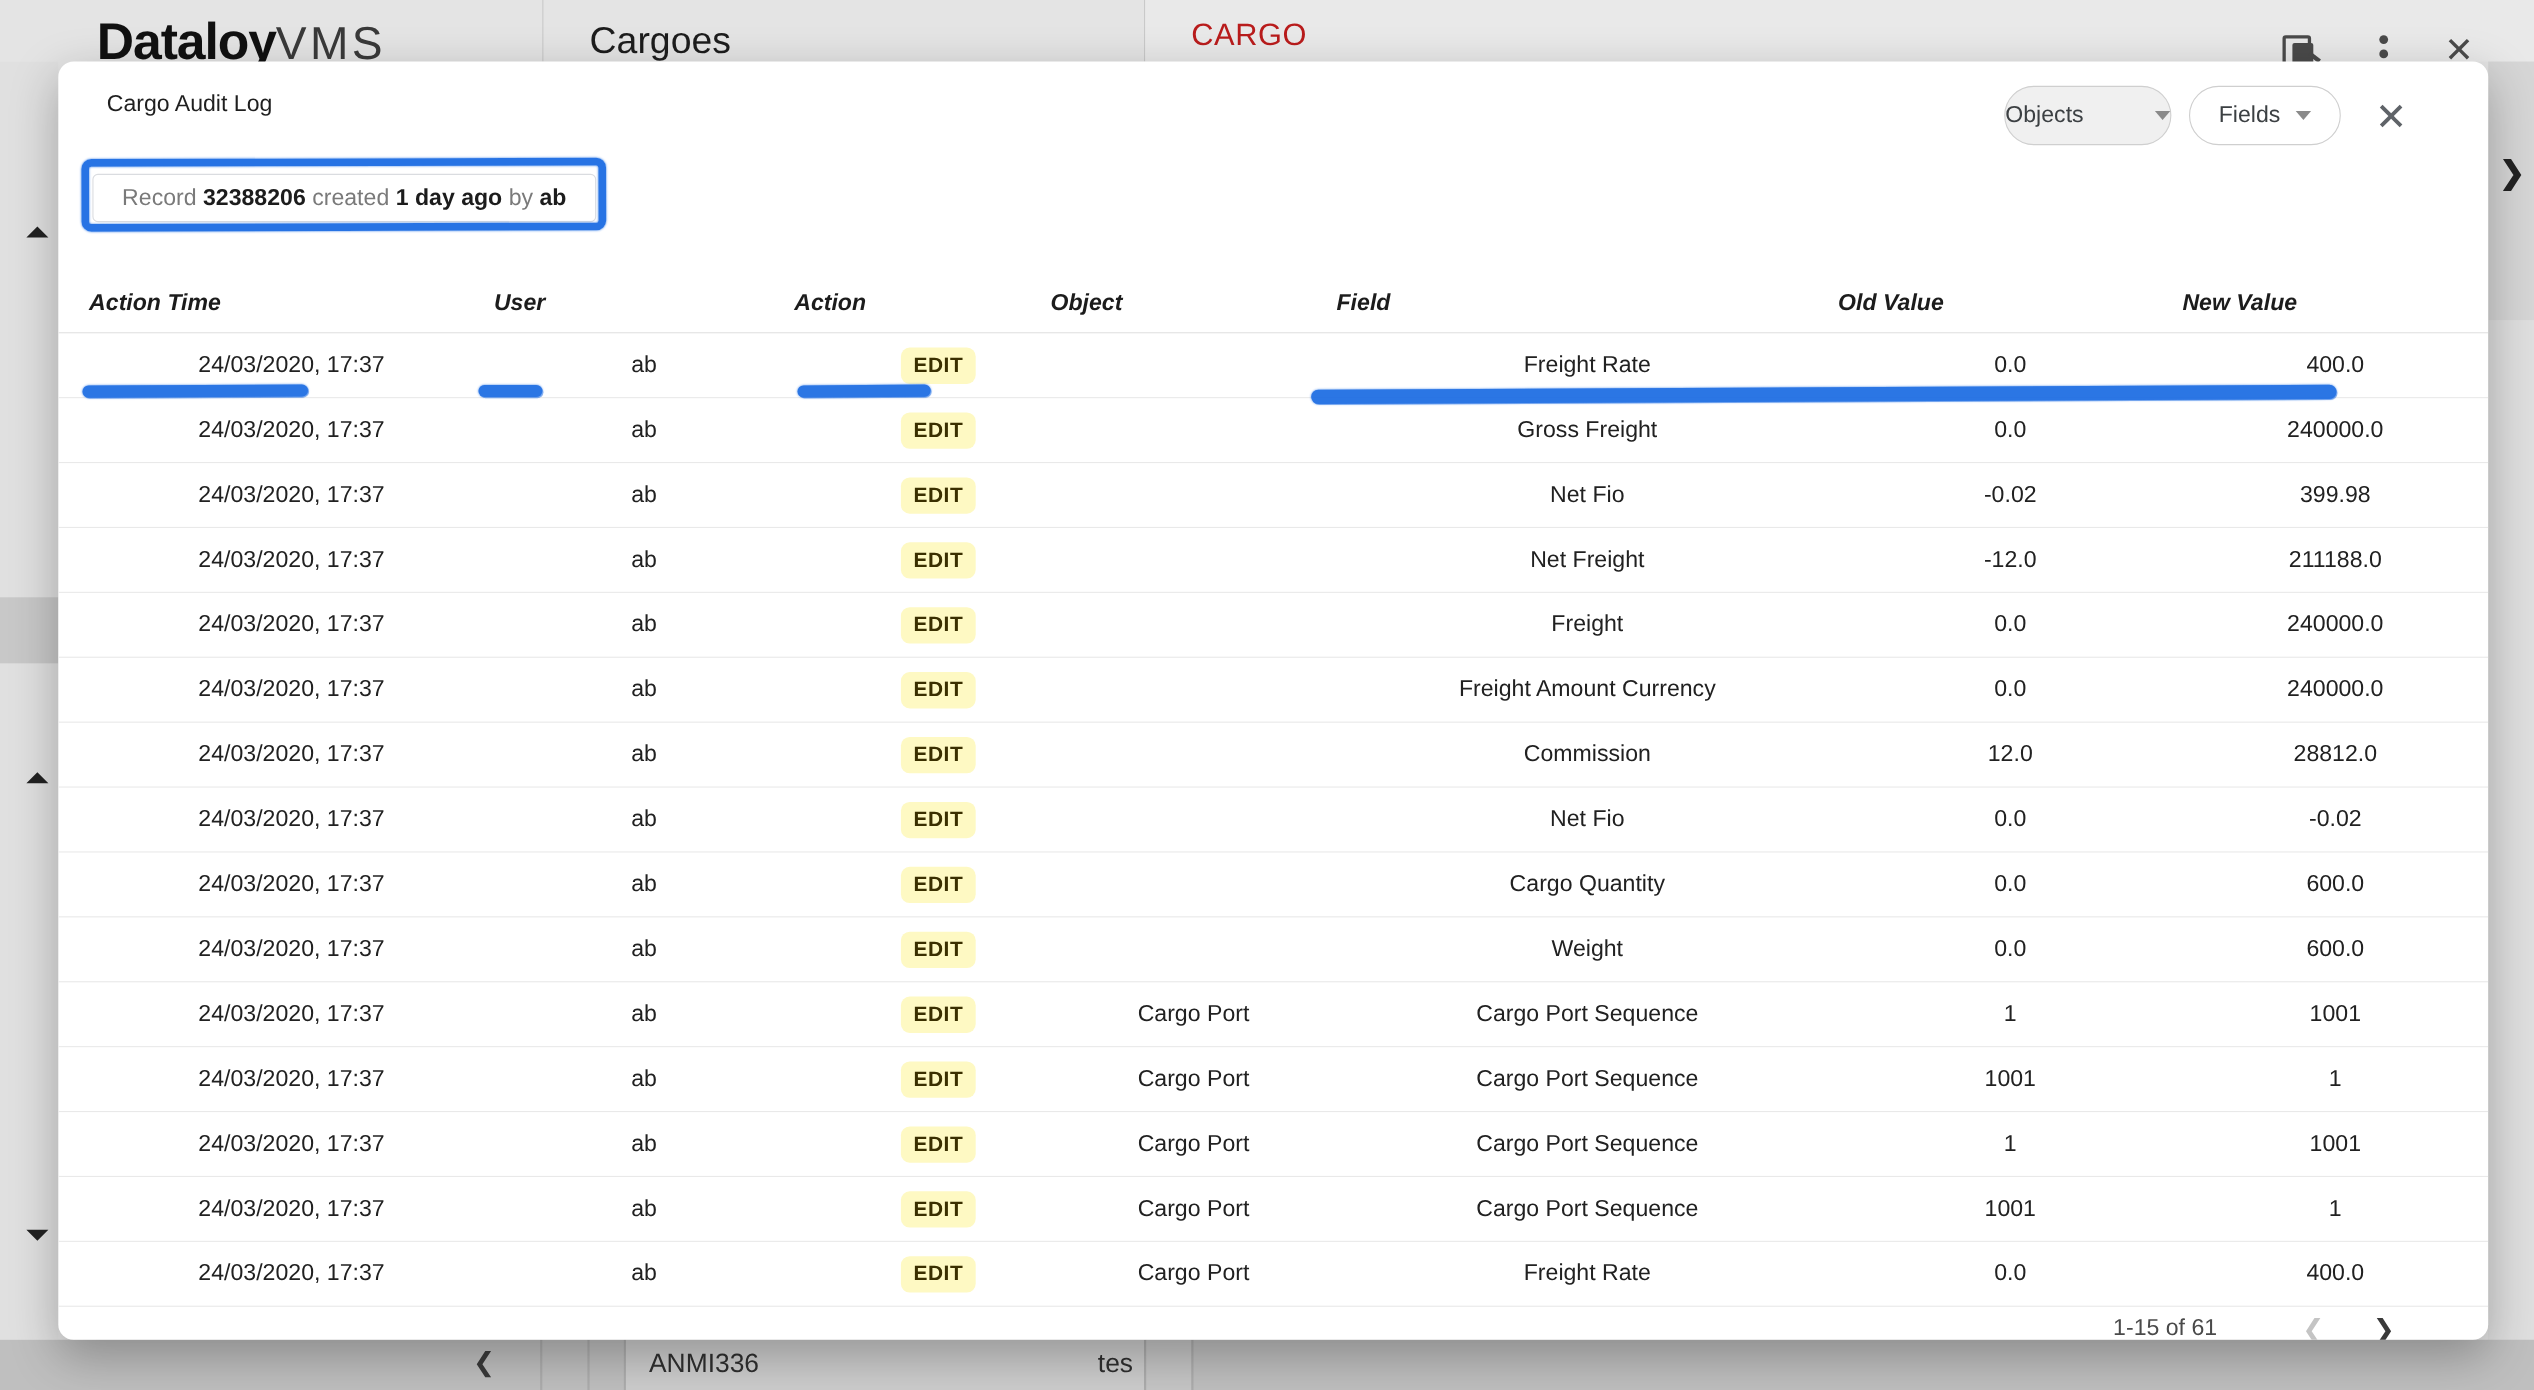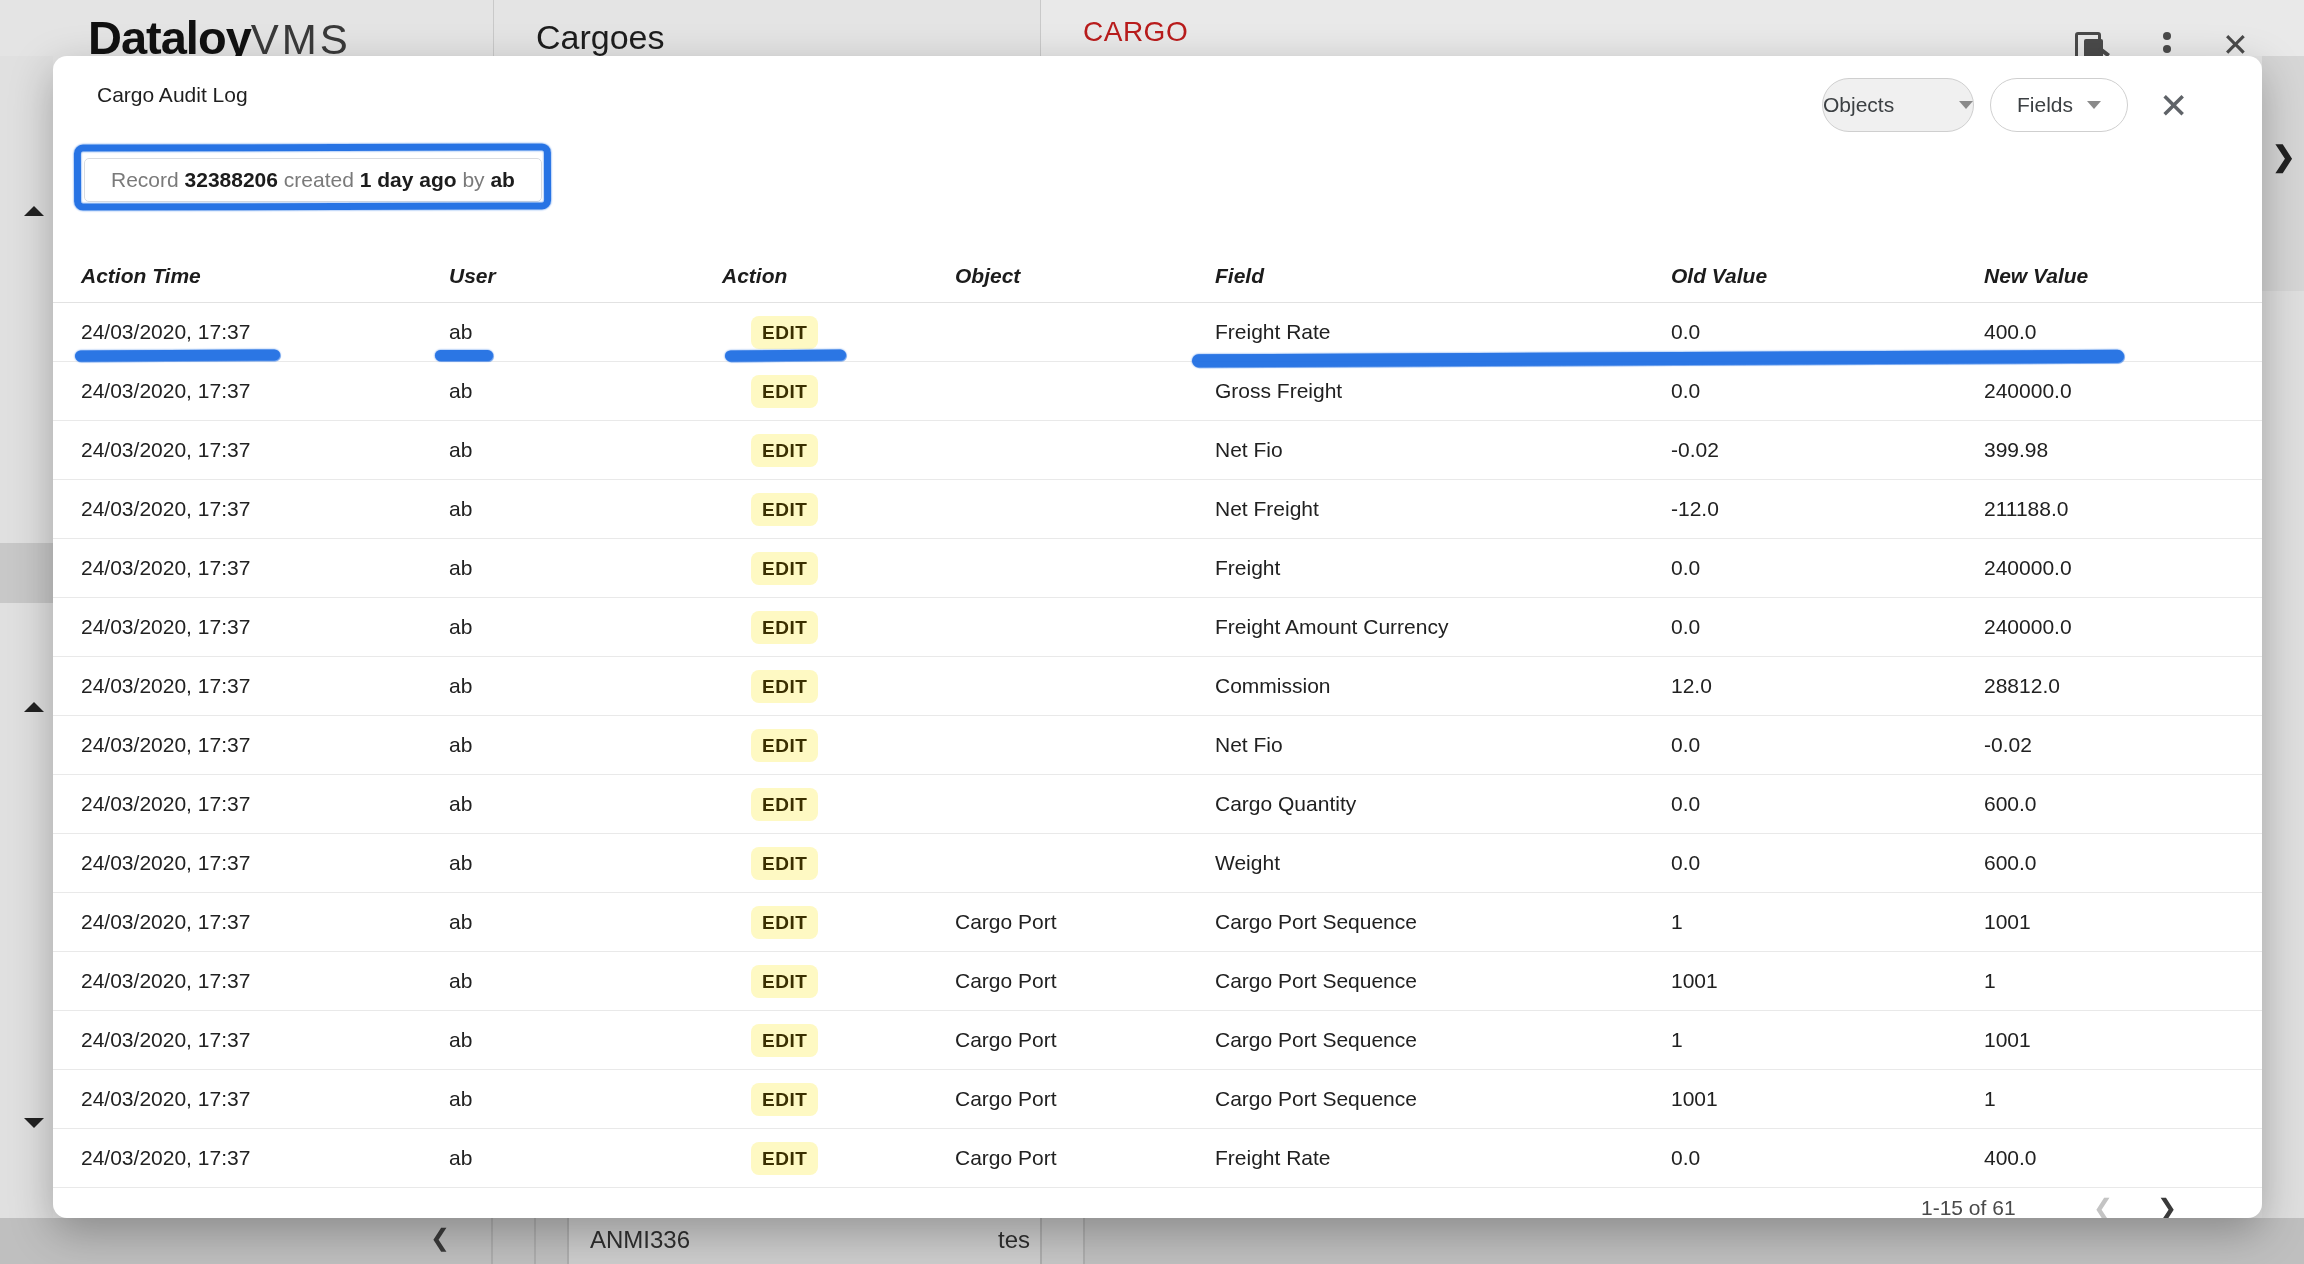--- a/index.html
+++ b/index.html
@@ -57,21 +57,21 @@
   .record-chip{position:absolute;left:31px;top:102px;height:42px;border:1px solid #dadce0;border-radius:5px;
                display:flex;align-items:center;padding:0 26px;font-size:21px;white-space:pre;}
   .record-chip .dim{color:#7a7a7a;}
   .record-chip b{color:#1c1c1c;font-weight:700;}
 
   
   .atable{position:absolute;left:0;top:194px;width:2209px;}
   .thead,.trow{display:grid;grid-template-columns:368px 273px 233px 260px 456px 313px 1fr;
                align-items:center;padding:0 0 0 28px;}
   .thead{height:52px;font-weight:700;font-size:21px;color:#1c1c1c;border-bottom:1px solid #e2e2e2;font-style:italic;}
-  .trow{height:58px;font-size:21px;color:#212121;border-bottom:1px solid #e9e9e9;}
+  .trow{height:58px;font-size:21px;color:#212121;border-bottom:1px solid #e9e9e9;text-align:center;}
   .badge{display:inline-block;margin-left:29px;background:#fef9c3;color:#3a2f00;font-weight:700;
          font-size:19px;letter-spacing:.5px;padding:7px 11px;border-radius:8px;line-height:1;}
 
   
   .pagination{position:absolute;left:0;top:1138px;width:2209px;height:60px;font-size:21px;color:#4a4a4a;}
   .pagination .range{position:absolute;left:1868px;top:2px;}
   .pg-prev{position:absolute;left:2040px;top:0px;font-size:24px;color:#c4c4c4;}
   .pg-next{position:absolute;left:2104px;top:0px;font-size:24px;color:#3a3a3a;}
 
   

